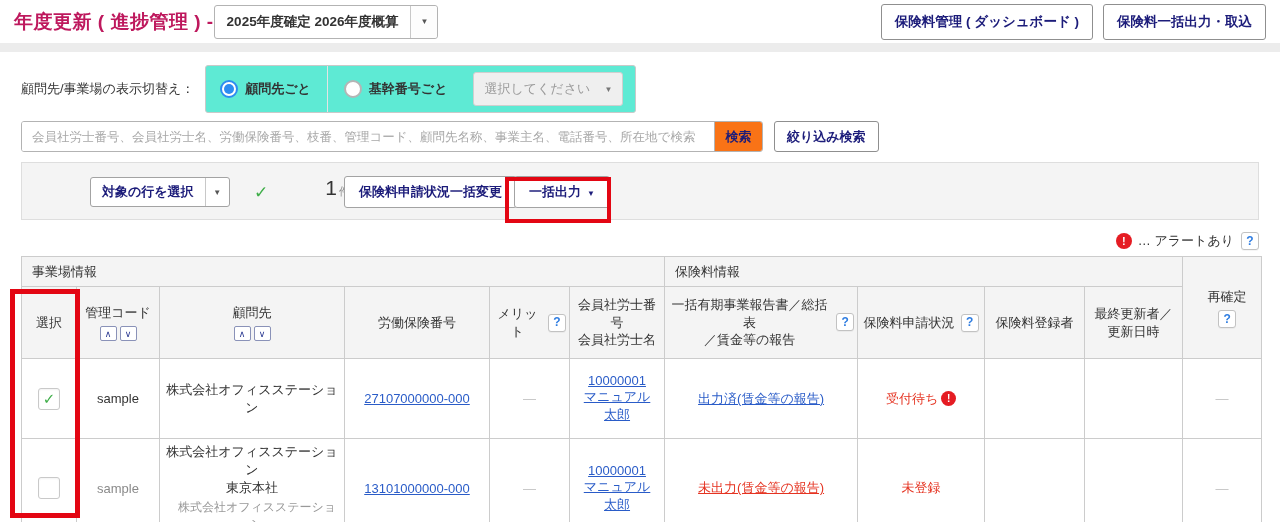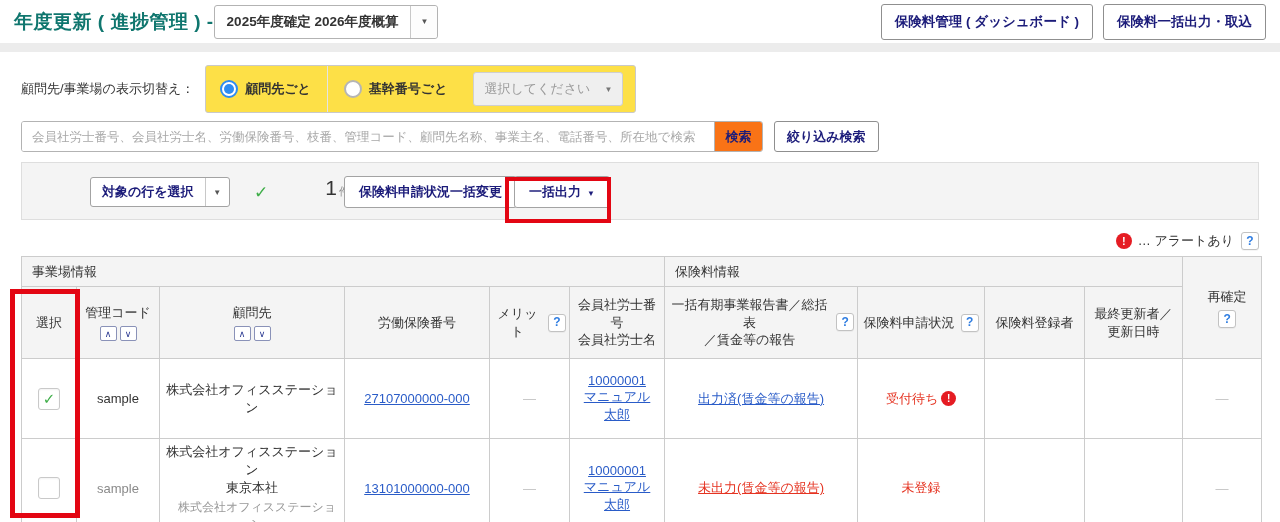--- a/index.html
+++ b/index.html
@@ -8,21 +8,21 @@
     position:relative;
     font-family:"Liberation Sans","DejaVu Sans",sans-serif;
     font-size:13px; color:#333; background:#fff;
   }
 
   
   .header {
     height:52px; display:flex; align-items:center;
     padding:0 14px; background:#fff; border-bottom:9px solid #ececec;
   }
-  .page-title { font-size:19px; font-weight:bold; color:#0f766e; letter-spacing:.5px; }
+  .page-title { font-size:19px; font-weight:bold; color:#be185d; letter-spacing:.5px; }
   .year-select {
     margin-left:0; display:flex; align-items:stretch; height:34px;
     border:1px solid #b3b3b3; border-radius:3px; background:#fff; cursor:pointer;
   }
   .year-select .ys-text { padding:0 12px; line-height:32px; font-size:13.5px; color:#333; font-weight:bold; }
   .year-select .ys-arrow {
     width:27px; border-left:1px solid #c8c8c8; display:flex; align-items:center;
     justify-content:center; font-size:8px; color:#555; background:#fdfdfd; border-radius:0 3px 3px 0;
   }
   .header-spacer { flex:1; }
@@ -30,21 +30,21 @@
     border:1px solid #8f8f8f; border-radius:3px; background:#fff; color:#1c1c7a;
     font-weight:bold; font-size:13.5px; padding:8px 13px; margin-left:10px; cursor:pointer; white-space:nowrap;
     font-family:inherit;
   }
 
   
   .switch-row { display:flex; align-items:center; margin:13px 0 0 21px; height:48px; }
   .switch-label { font-size:13px; color:#333; margin-right:11px; }
   .switch-box {
     display:flex; align-items:center; height:48px; border:1px solid #c9c9c9;
-    border-radius:3px; background:#fde047; padding:0 12px;
+    border-radius:3px; background:#5eead4; padding:0 12px;
   }
   .radio-opt { display:flex; align-items:center; height:100%; padding:0 16px 0 2px; cursor:pointer; }
   .radio-opt.second { border-left:1px solid #e4e4e4; padding-left:16px; }
   .radio { width:18px; height:18px; border-radius:50%; background:#fff; position:relative; margin-right:7px; flex:0 0 auto; }
   .radio.sel { border:2px solid #2d8cf0; }
   .radio.unsel { border:2px solid #b5b5b5; }
   .radio.sel::after { content:""; position:absolute; inset:2px; border-radius:50%; background:#2d8cf0; }
   .radio-label { font-weight:bold; color:#333; font-size:13px; }
   .placeholder-select {
     margin-left:10px; width:150px; height:34px; background:#efefef; border:1px solid #cfcfcf;

